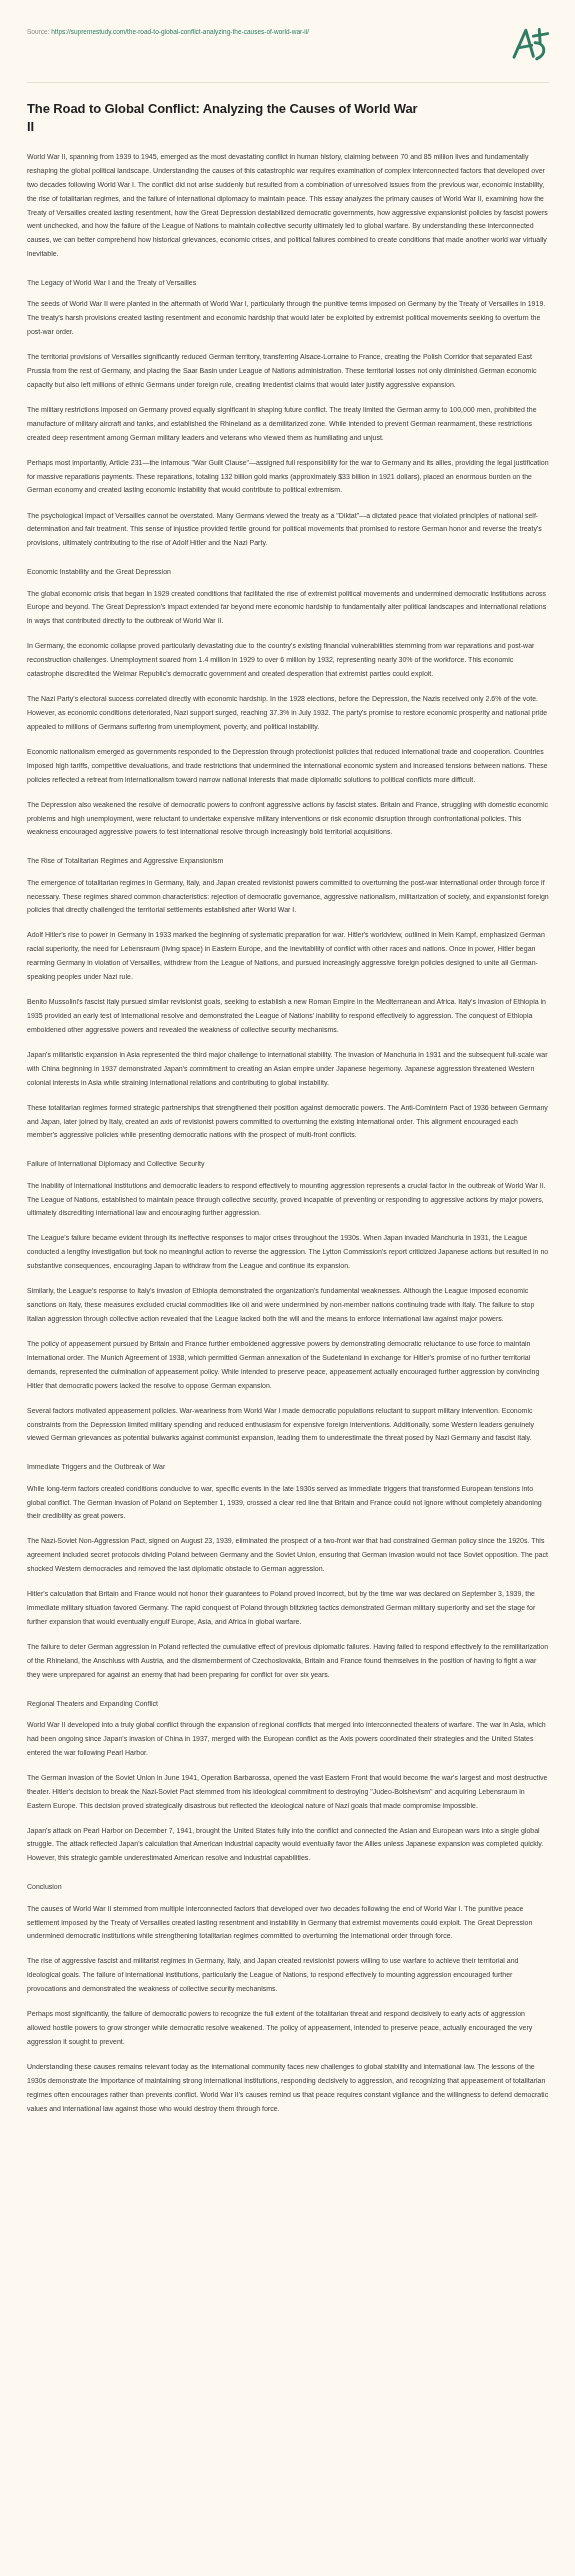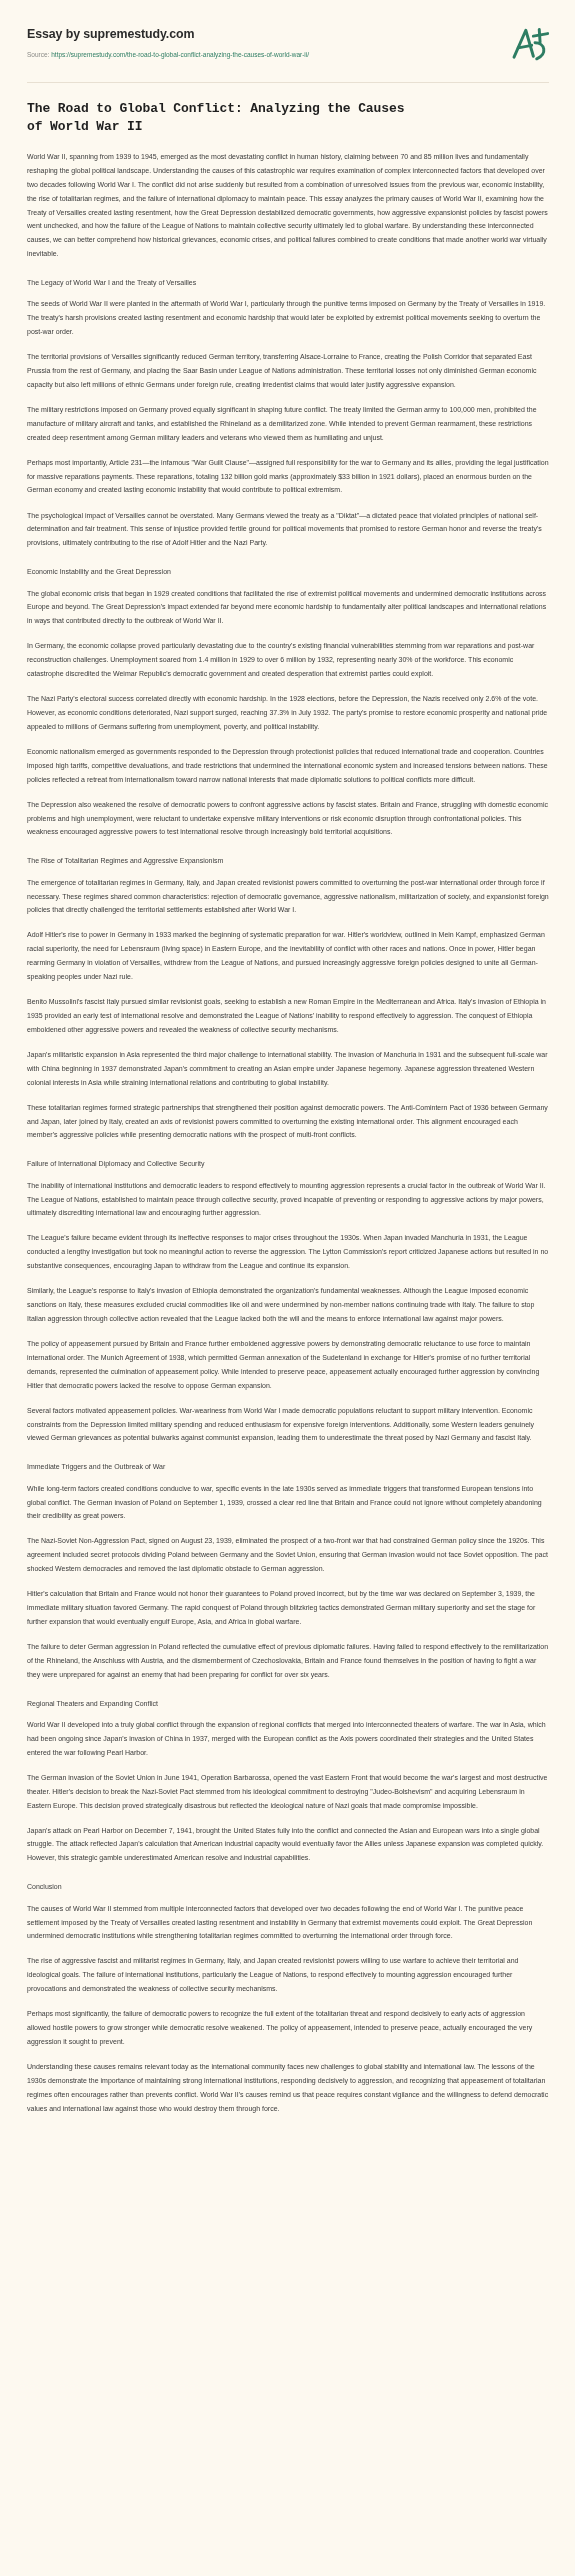--- a/index.html
+++ b/index.html
@@ -69,21 +69,20 @@
     padding: 17px 27px 0 27px;
   }
   .doc-title {
     font-size: 13px;
     font-weight: bold;
     color: #1f1f1f;
     line-height: 1.38;
     margin: 0 0 14.6px 0;
     max-width: 394px;
     letter-spacing: -0.1px;
-    font-family: Liberation Mono, monospace;
   }
   h2.section-heading {
     font-size: 7px;
     font-weight: normal;
     color: #3d3d3d;
     line-height: 1.5;
     margin: 17px 0 9px 0;
   }
   p.para {
     font-size: 7px;
@@ -92,21 +91,20 @@
     margin: 0 0 11.2px 0;
     text-align: left;
   }
 </style>
 </head>
 <body>
 
 <div class="page">
 
   <div class="header">
-    <div class="brand-title">Essay by supremestudy.com</div>
     <div class="source-line">
       <span class="source-label">Source:</span>
       <a class="source-link" href="#">https://supremestudy.com/the-road-to-global-conflict-analyzing-the-causes-of-world-war-ii/</a>
     </div>
     <div class="logo">
       <svg viewBox="0 0 100 100" aria-hidden="true">
         <g fill="none" stroke="#2e7d63" stroke-width="7" stroke-linecap="round" stroke-linejoin="round">
           <path d="M12 86 L40 22 L58 84"></path>
           <path d="M22 64 L54 58"></path>
           <path d="M58 36 L92 30"></path>

